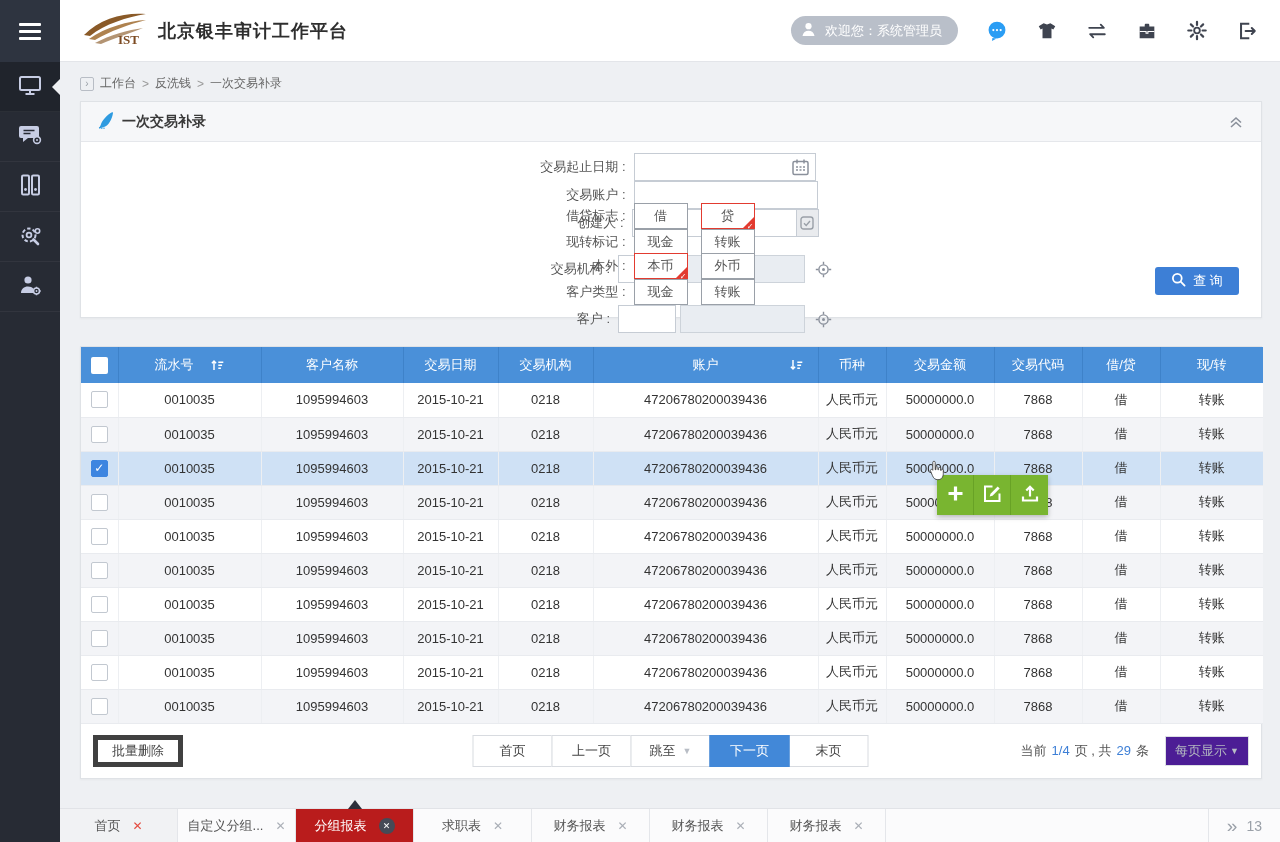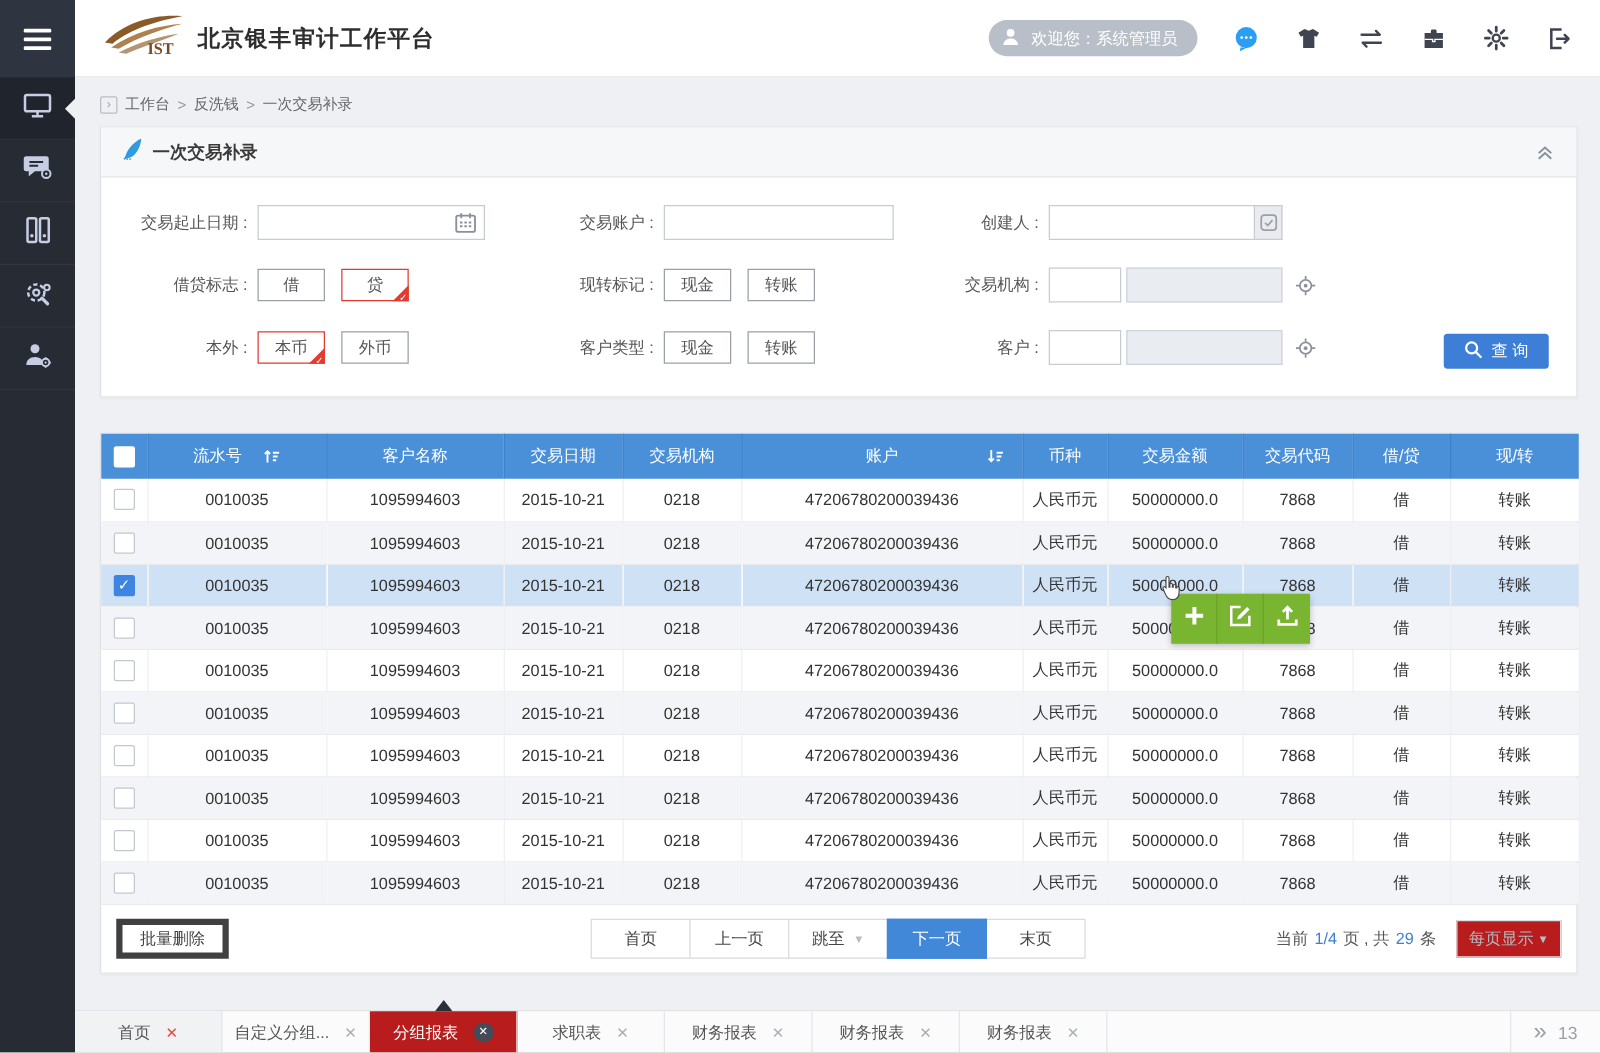--- a/index.html
+++ b/index.html
@@ -28,21 +28,21 @@
   .bc-ic { width:14px; height:14px; border:1px solid #b8bdc5; border-radius:2px; color:#9aa0a8; font-size:10px; line-height:12px; text-align:center; }
   .bc-sep { color:#999; }
 
   .panel { background:#fff; border:1px solid #dfe2e6; box-shadow:0 1px 2px rgba(0,0,0,.04); }
   .filter-panel { margin-top:9px; }
   .panel-hd { height:40px; background:#f6f7f9; border-bottom:1px solid #e5e7eb; display:flex; align-items:center; padding:0 16px; }
   .panel-title { font-size:14px; font-weight:bold; color:#3a3a3a; margin-left:8px; }
   .collapse-btn { margin-left:auto; cursor:pointer; display:flex; }
 
   .filter-form { position:relative; padding:11px 0 14px; }
-  .f-row { display:flex; align-items:center; height:50px; }
+  .f-row { display:flex; align-items:center; height:50px;flex-direction:column; }
   .f-cell { display:flex; align-items:center; }
   .c1 { width:325px; } .c2 { width:325px; } .c3 { flex:1; }
   .f-label { color:#555; font-size:13px; text-align:right; padding-right:8px; white-space:nowrap; }
   .c1 .f-label { width:125px; } .c2 .f-label { width:125px; } .c3 .f-label { width:108px; }
   .inp { height:28px; border:1px solid #c6ccd4; background:#fff; }
   .inp-date { width:182px; position:relative; }
   .inp-date .cal { position:absolute; right:5px; top:4px; }
   .inp-account { width:184px; }
   .inp-creator { width:165px; }
   .addon-check { width:22px; height:28px; background:#e9ebee; border:1px solid #c6ccd4; border-left:none; display:flex; align-items:center; justify-content:center; cursor:pointer; }
@@ -75,21 +75,21 @@
 
   
   .pgbar { height:54px; display:flex; align-items:center; position:relative; padding:0 12px; }
   .btn-plain { height:32px; border:5px solid #404040; background:#fff; color:#444; font-size:13px; padding:0 14px; cursor:pointer; }
   .pg-group { position:absolute; left:50%; transform:translateX(-50%); display:flex; }
   .pg-btn { width:80px; height:32px; border:1px solid #d8dbe0; margin-left:-1px; background:#fff; color:#444; font-size:13px; display:flex; align-items:center; justify-content:center; gap:7px; cursor:pointer; }
   .pg-btn.active { background:#4288d8; border-color:#4288d8; color:#ffffff; position:relative; z-index:1; }
   .caret { color:#b8bdc5; font-size:9px; }
   .pg-info { margin-left:auto; display:flex; align-items:center; gap:5px; font-size:13px; color:#555; margin-right:16px; }
   .blue-num { color:#3d7fd6; }
-  .per-page { width:84px; height:30px; border:1px solid #dcdfe4; background:#b91c1c; color:#b3b8c0; font-size:13px; display:flex; align-items:center; justify-content:space-between; padding:0 9px; cursor:pointer; }
+  .per-page { width:84px; height:30px; border:1px solid #dcdfe4; background:#4c1d95; color:#b3b8c0; font-size:13px; display:flex; align-items:center; justify-content:space-between; padding:0 9px; cursor:pointer; }
 
   
   .row-actions { position:absolute; left:937px; top:475px; height:40px; display:flex; background:#79b530; box-shadow:0 2px 5px rgba(0,0,0,.25); z-index:7; }
   .ra-btn { width:37px; height:40px; display:flex; align-items:center; justify-content:center; border-right:1px solid #68a226; cursor:pointer; }
   .ra-btn:last-child { border-right:none; }
   .cursor-hand { position:absolute; left:928px; top:460px; z-index:9; pointer-events:none; }
 
   
   .tabbar { position:absolute; left:60px; top:808px; width:1220px; height:34px; background:#fbfbfc; border-top:1px solid #e1e3e7; display:flex; z-index:6; }
   .tab { width:118px; height:100%; border-right:1px solid #e4e6ea; display:flex; align-items:center; justify-content:center; gap:12px; font-size:13px; color:#555; cursor:pointer; position:relative; }

